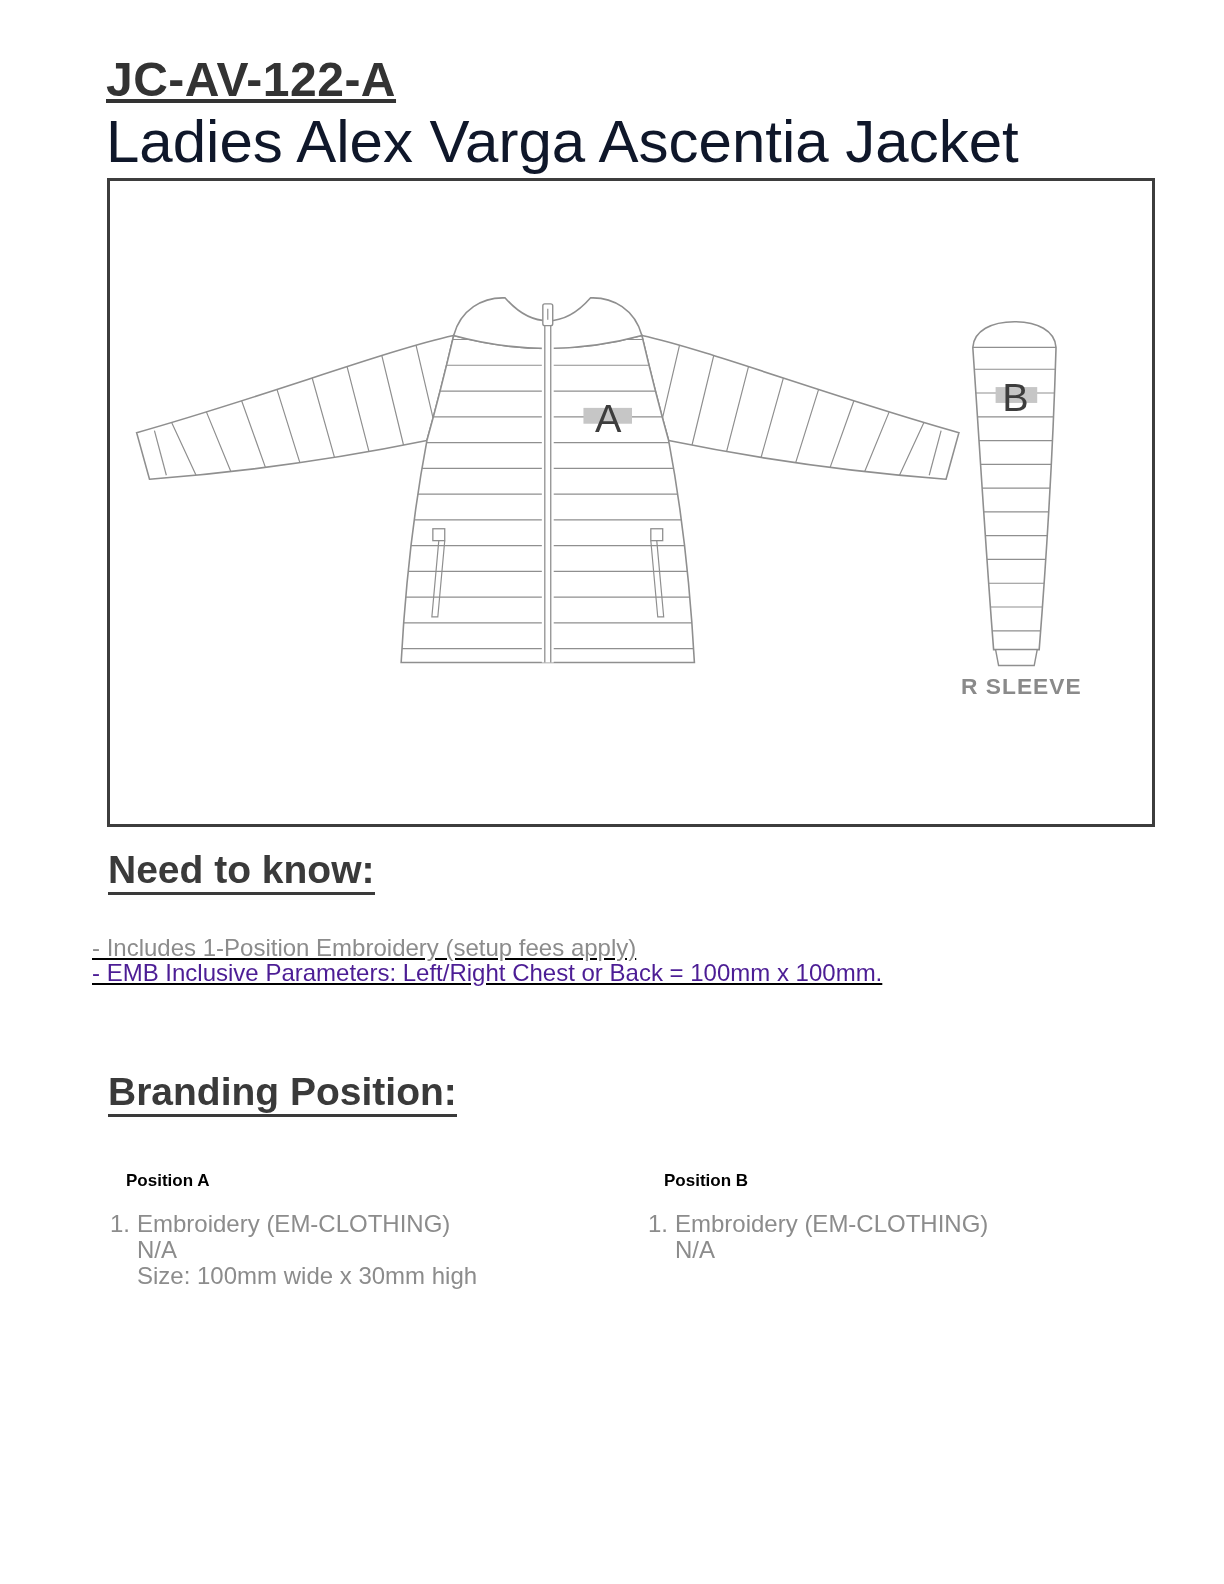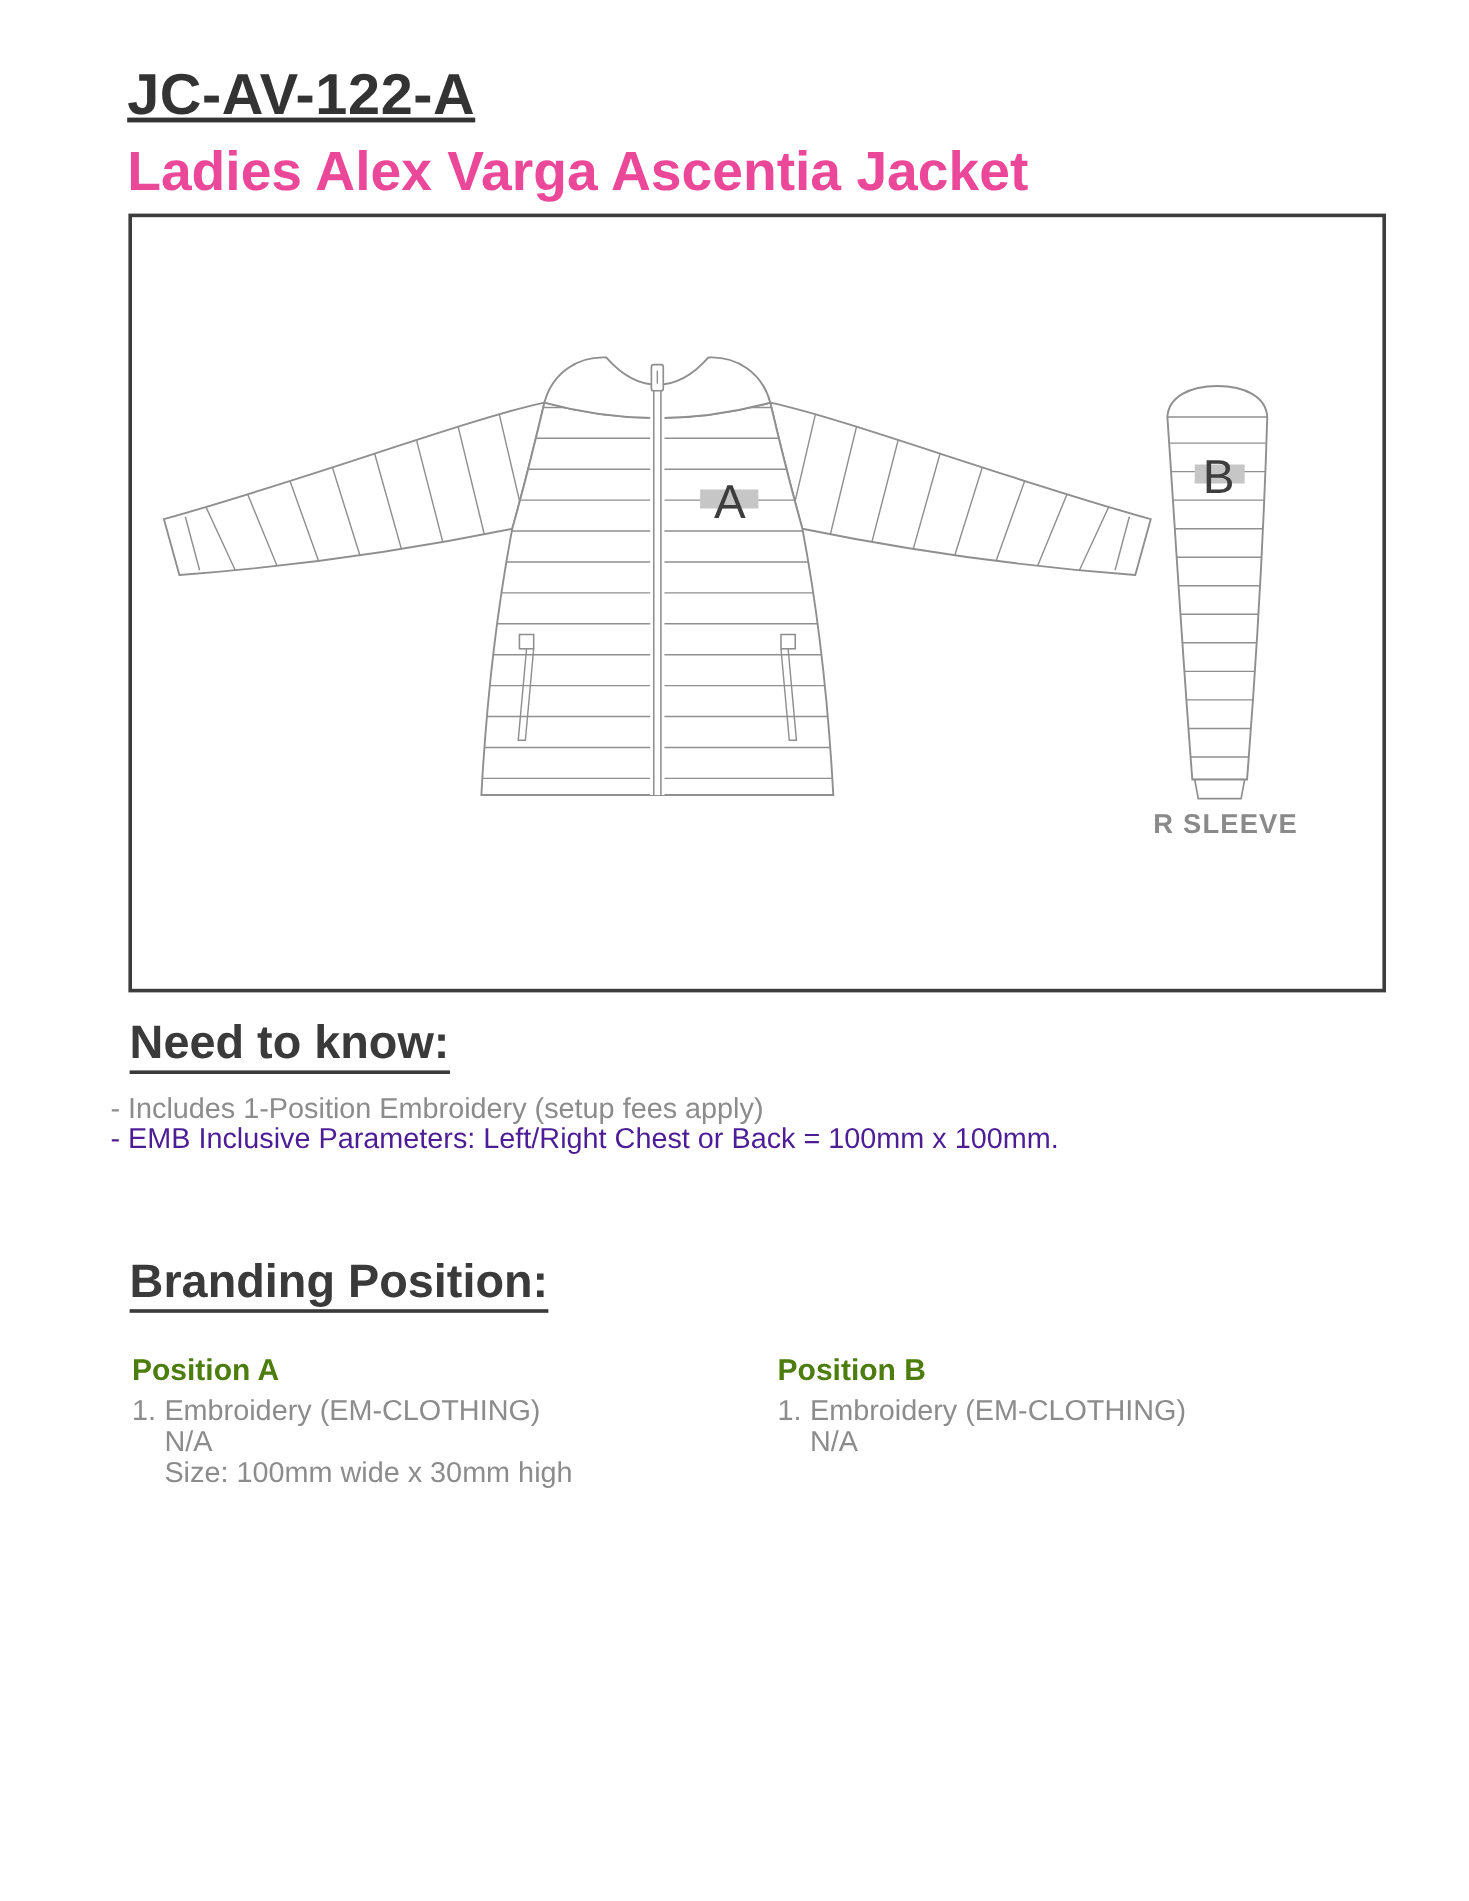--- a/index.html
+++ b/index.html
@@ -11,51 +11,51 @@
   }
   .page { position:relative; width:1224px; height:1584px; background:#fff; overflow:hidden; }
 
   
   .hdr { padding:56px 0 0 106px; }
   .code {
     margin:0; font-size:48px; line-height:48px; font-weight:bold;
     color:#333333; letter-spacing:0.5px;text-decoration:underline;
   }
   .pname {
-    margin:13px 0 0 0; font-size:46px; line-height:50px; font-weight:700;
-    color:#ec4899;
+    margin:13px 0 0 0; font-size:60px; line-height:50px; font-weight:400;
+    color:#0f172a;
   }
 
   
   .diagram-box {
     margin:11px 0 0 107px;
     width:1048px; height:649px;
     border:3px solid #3d3d3d;
     background:#fff;
   }
   .diagram-box svg { display:block; width:100%; height:100%; }
 
   
   .section { margin-left:92px; }
   .need { margin-top:6px; }
   .sec-heading {
     display:inline-block; margin:16px;
     font-size:39px; line-height:42px; font-weight:bold; color:#3a3a3a;
     border-bottom:3px solid #3a3a3a; padding-bottom:1px;
   }
-  .notes { margin-top:1px; }
+  .notes { margin-top:24px;text-decoration:underline; }
   .note { margin:0; font-size:24px; line-height:25px; }
   .note.gray { color:#8c8c8c; }
   .note.red  { color:#4c1d95; }
 
   .branding { margin-top:70px; }
   .pos-cols { display:flex; margin-top:18px; }
   .pos-col-a { margin-left:18px; width:538px; }
   .pos-col-b { width:480px; }
-  .pos-title { margin:0; font-size:25px; line-height:28px; font-weight:bold; color:#4d7c0f; }
+  .pos-title { margin:16px; font-size:17px; line-height:28px; font-weight:bold; color:#000000; }
   .pos-item { display:flex; margin-top:7px; font-size:24px; line-height:26px; color:#8c8c8c; }
   .pos-num { width:27px; flex:0 0 27px; }
   .pos-lines div { white-space:nowrap; }
 
   text { font-family:"Liberation Sans","DejaVu Sans",sans-serif; }
 </style>
 </head>
 <body>
 
 <div class="page">

